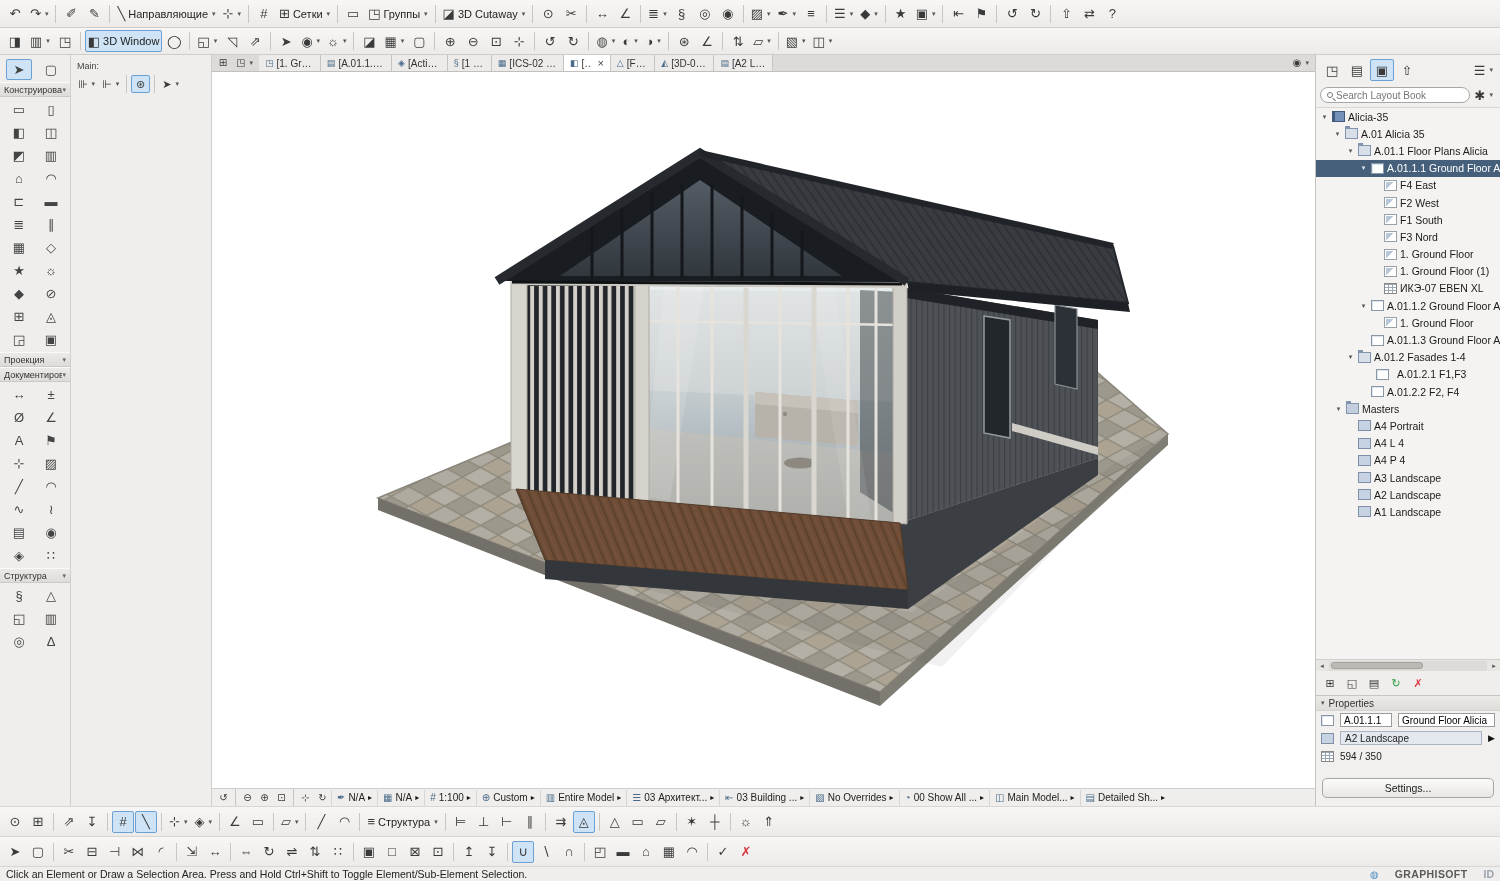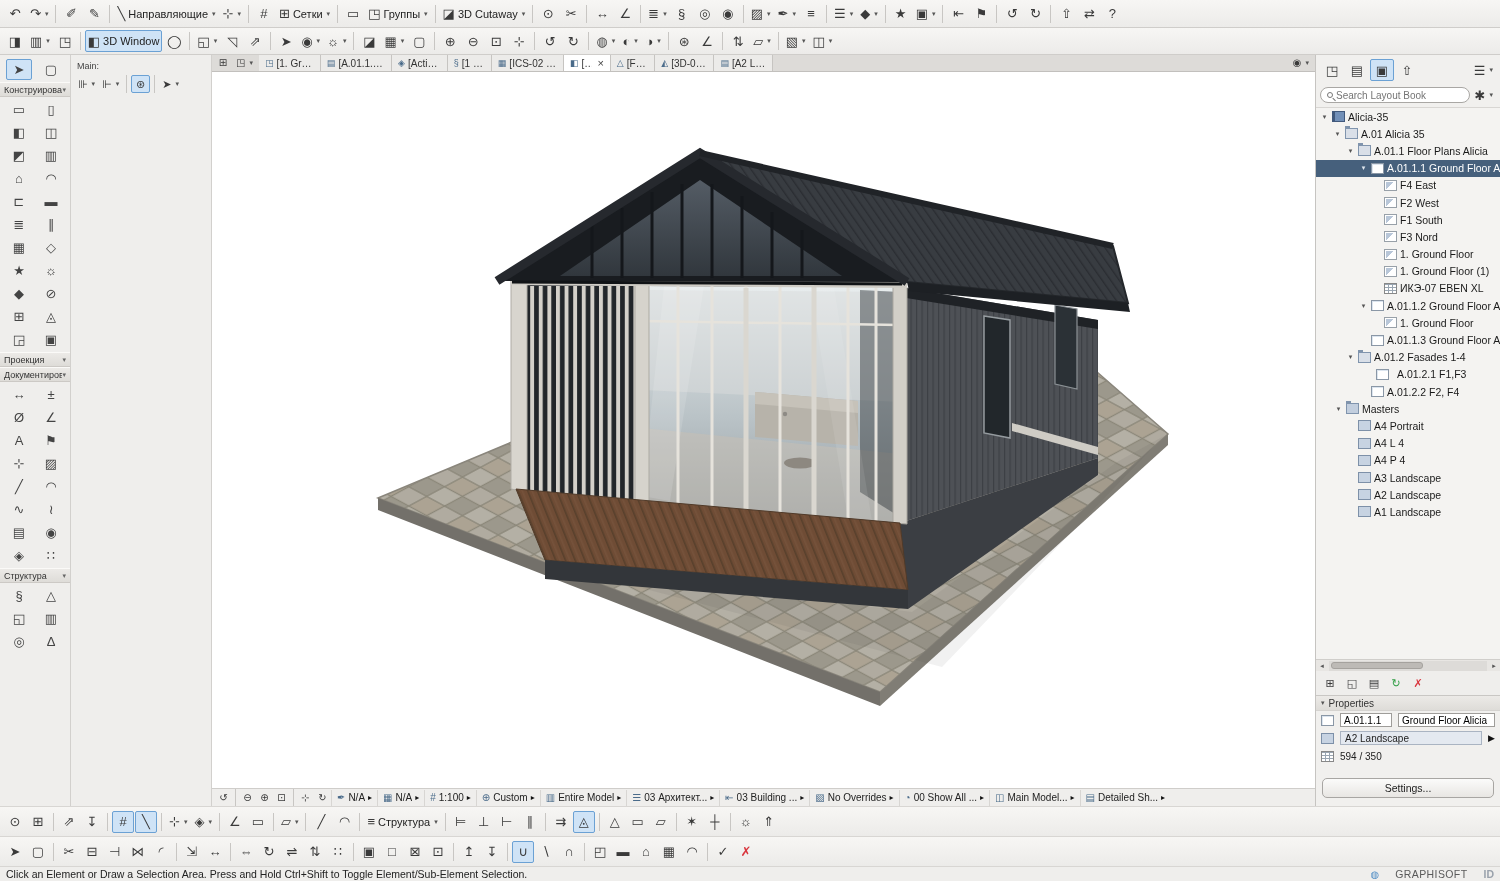--- a/index.html
+++ b/index.html
@@ -91,21 +91,21 @@
 .proprow input{height:14px;border:1px solid #9f9d9a;font-size:10px;padding:0 3px;font-family:inherit;min-width:0;background:#fff}
 #prop-id{width:52px;flex:none}
 #prop-name{flex:1}
 .masterfield{flex:1;height:14px;background:#e4e9f0;border:1px solid #aab4c2;font-size:10px;display:flex;align-items:center;padding:0 4px;min-width:0}
 .proparrow{font-size:9px;color:#111;flex:none}
 .sizetext{font-size:10px}
 .navfill{flex:1}
 .settingsbtn{margin:4px 6px 8px;height:20px;border:1px solid #a8a6a3;border-radius:5px;background:linear-gradient(#fbfbfa,#e8e6e3);font-size:10.5px;display:flex;align-items:center;justify-content:center;color:#222;flex:none}
 
 .statusbar{display:flex;align-items:center;background:#efeeec;padding:0 6px;font-size:10.5px;color:#222;gap:16px;border-top:1px solid #d8d6d3;overflow:hidden;white-space:nowrap}
-.brand{color:#5a5a5a;font-weight:normal;letter-spacing:.4px}
+.brand{color:#5a5a5a;font-weight:bold;letter-spacing:.4px}
 .brand2{color:#9aa2ac;font-weight:bold}
 </style>
 </head>
 <body>
 
 <div id="app">
 
   <div class="toolbar">
       <span class="tbtn">
         <span class="g">↶</span>

